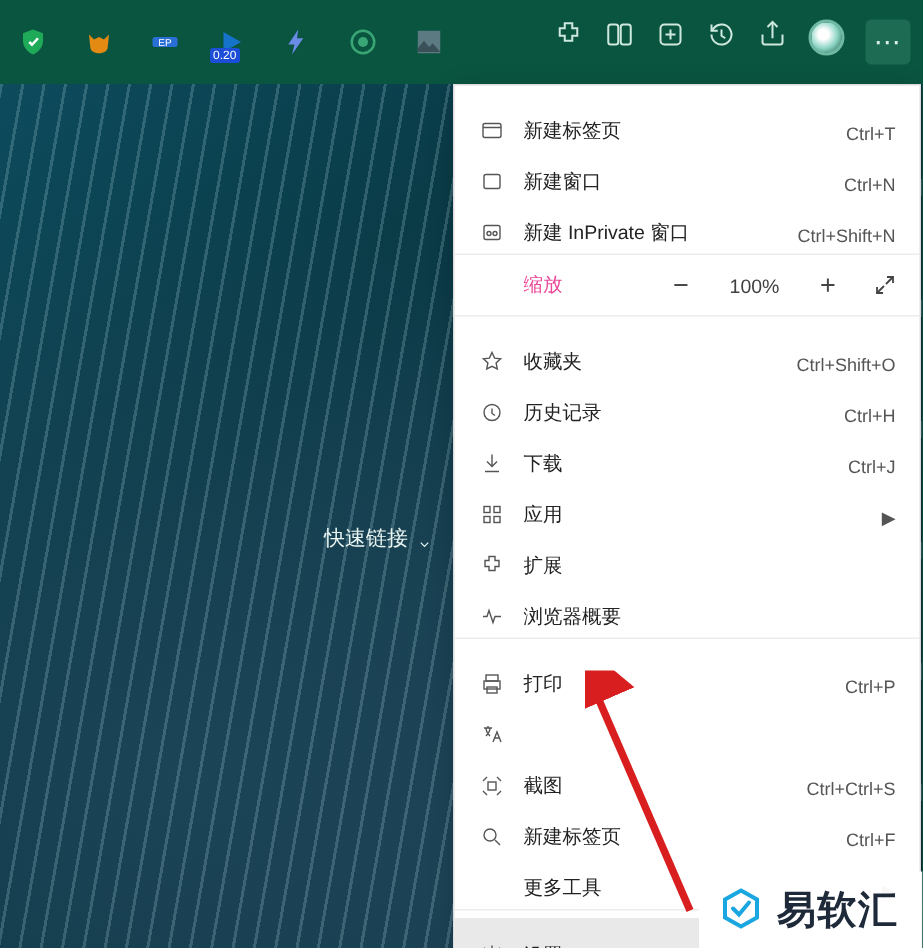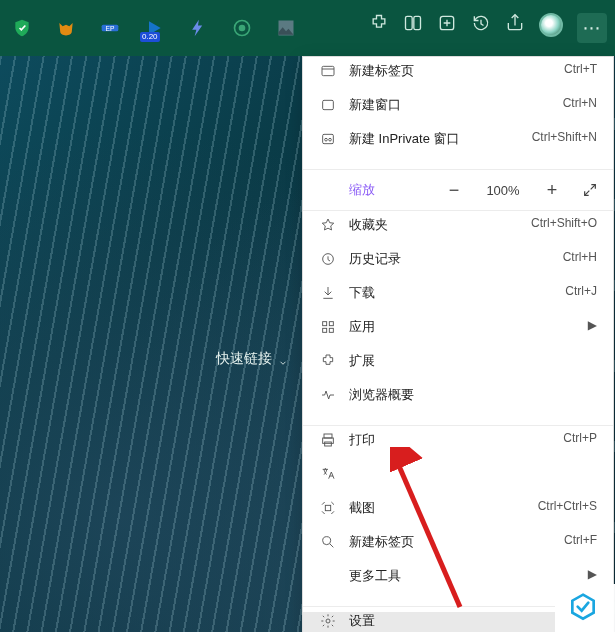--- a/index.html
+++ b/index.html
@@ -80,21 +80,21 @@
     width: 312px;
     background: #fff;
     border: 1px solid #dcdcdc;
     box-shadow: 0 4px 16px rgba(0,0,0,0.18);
     font-size: 13px;
     color: #333;
   }
   .menu-section { padding: 5px 0; }
   .menu-sep { height: 1px; background: #ececec; margin: 0; }
   .menu-item {
-    display: flex; align-items: flex-start;
+    display: flex; align-items: flex-end;
     height: 34px;
     padding: 0 16px 0 16px;
     cursor: pointer;
     gap: 12px;
   }
   .mi-icon {
     width: 18px; height: 18px;
     flex: 0 0 18px;
     display:flex;align-items:center;justify-content:center;
     color: #555;
@@ -104,21 +104,21 @@
   .mi-shortcut { color:#555; font-size:12px; }
   .mi-arrow { color:#555; font-size:12px; }
   .no-icon .mi-icon { visibility:hidden; }
   .menu-item.highlight {
     background: #e9e9e9;
   }
   
   .zoom-row {
     display:flex; align-items:center; height:40px; padding:0 12px 0 46px; gap:14px;
   }
-  .zoom-label { flex:1 1 auto; color:#8b5cf6; }
+  .zoom-label { flex:1 1 auto; color:#ec4899; }
   .zoom-btn {
     width:26px; height:26px; display:flex;align-items:center;justify-content:center;
     font-size:18px; color:#444; cursor:pointer;
   }
   .zoom-val { width:44px; text-align:center; font-size:13px; color:#404040; }
   .fs-btn { width:22px; cursor:pointer; }
   
   .arrow-annot {
     position:absolute;
     left: 390px; top: 447px;
@@ -405,13 +405,14 @@
     </marker>
   </defs>
   <path d="M70 160 Q 40 90 6 12" stroke="#d81e1e" stroke-width="5" fill="none" marker-end="url(#ah)"></path>
 </svg>
 
 <div class="watermark">
   <svg class="wm-icon" viewBox="0 0 48 48">
     <path d="M24 4l16 9v18l-16 9-16-9V13l16-9z" fill="none" stroke="#1aa6e0" stroke-width="4"></path>
     <path d="M16 22l6 6 10-12" fill="none" stroke="#1aa6e0" stroke-width="4" stroke-linecap="round"></path>
   </svg>
+  <span>易软汇</span>
 </div>
 
 </body></html>

